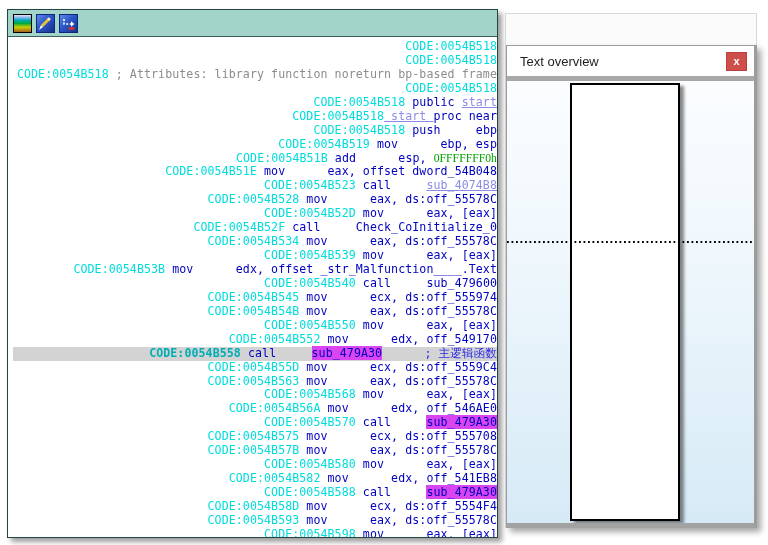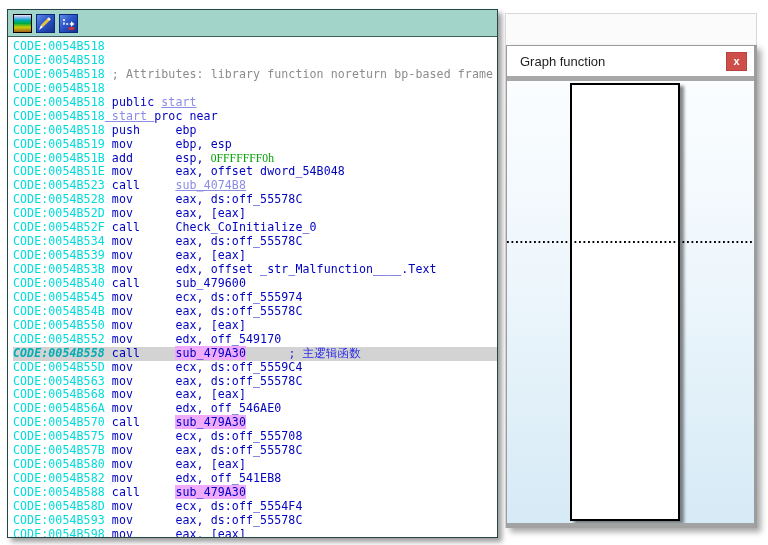--- a/index.html
+++ b/index.html
@@ -5,21 +5,21 @@
   * { margin:0; padding:0; box-sizing:border-box; }
   html,body { width:768px; height:545px; background:#ffffff; overflow:hidden;
               font-family:"Liberation Sans", sans-serif; }
   body { position:relative; }
 
   
   .disasm-window {
     position:absolute; left:7px; top:9px; width:491px; height:529px;
     border:1px solid #254545; background:#ffffff;
     box-shadow:4px 4px 5px rgba(0,0,0,0.38);
-    display:flex; flex-direction:column;
+    display:flex; flex-direction:column;text-align:right;
   }
   .disasm-toolbar {
     height:27px; background:#A2D4CA; border-bottom:1px solid #3C5F5B;
     display:flex; align-items:center; padding-left:5px; gap:4px; flex:0 0 27px;
   }
   .tb-icon { width:19px; height:19px; display:inline-block; position:relative; }
   .palette-swatch {
     width:19px; height:19px; border:1px solid #000;
     background:
       linear-gradient(to bottom, rgba(255,255,255,0.85), rgba(255,255,255,0) 30%, rgba(0,0,0,0.18)),
@@ -34,27 +34,27 @@
   
   .code-listing {
     flex:1 1 auto; overflow:hidden; background:#fff;
     font-family:"DejaVu Sans Mono","Liberation Mono",monospace;
     font-size:11.6px; letter-spacing:0.08px; line-height:13.95px;
     padding:3px 0 0 5px; white-space:pre; cursor:text;
   }
   .asm-line { height:13.95px; white-space:pre; }
   .asm-line.hl { background:#D3D3D3; }
   .seg-a { color:#00DCDC; }            
-  .asm-line.hl .seg-a { color:#00AEB4; font-weight:bold;font-style:italic; }
+  .asm-line.hl .seg-a { color:#00AEB4; font-weight:bold; }
   .seg-c { color:#0000C0; }            
   .seg-n { color:#8C8CE6;text-decoration:underline; }            
   .seg-g { color:#00A000;font-family:Liberation Serif, serif; }            
   .seg-m { color:#8C8C8C; }            
   .seg-b { color:#2B2BE6; }            
-  .seg-y { color:#0000C0; background:#f0abfc; } 
+  .seg-y { color:#0000C0; background:#d946ef; } 
 
   
   .graph-canvas-bg {
     position:absolute; left:505px; top:13px; width:252px; height:515px;
     background:#FBFBFB; border:1px solid #D8D8D8;
   }
 
   
   .graph-overview {
     position:absolute; left:506px; top:45px; width:251px; height:483px;
@@ -110,21 +110,21 @@
       </svg>
     </span>
   </div>
   <div class="code-listing"><div class="asm-line"><span class="seg-a">CODE:0054B518</span></div><div class="asm-line"><span class="seg-a">CODE:0054B518</span></div><div class="asm-line"><span class="seg-a">CODE:0054B518</span><span class="seg-m"> ; Attributes: library function noreturn bp-based frame</span></div><div class="asm-line"><span class="seg-a">CODE:0054B518</span></div><div class="asm-line"><span class="seg-a">CODE:0054B518</span><span class="seg-c"> public </span><span class="seg-n">start</span></div><div class="asm-line"><span class="seg-a">CODE:0054B518</span><span class="seg-n"> start </span><span class="seg-c">proc near</span></div><div class="asm-line"><span class="seg-a">CODE:0054B518</span><span class="seg-c"> push     ebp</span></div><div class="asm-line"><span class="seg-a">CODE:0054B519</span><span class="seg-c"> mov      ebp, esp</span></div><div class="asm-line"><span class="seg-a">CODE:0054B51B</span><span class="seg-c"> add      esp, </span><span class="seg-g">0FFFFFFF0h</span></div><div class="asm-line"><span class="seg-a">CODE:0054B51E</span><span class="seg-c"> mov      eax, offset dword_54B048</span></div><div class="asm-line"><span class="seg-a">CODE:0054B523</span><span class="seg-c"> call     </span><span class="seg-n">sub_4074B8</span></div><div class="asm-line"><span class="seg-a">CODE:0054B528</span><span class="seg-c"> mov      eax, ds:off_55578C</span></div><div class="asm-line"><span class="seg-a">CODE:0054B52D</span><span class="seg-c"> mov      eax, [eax]</span></div><div class="asm-line"><span class="seg-a">CODE:0054B52F</span><span class="seg-c"> call     Check_CoInitialize_0</span></div><div class="asm-line"><span class="seg-a">CODE:0054B534</span><span class="seg-c"> mov      eax, ds:off_55578C</span></div><div class="asm-line"><span class="seg-a">CODE:0054B539</span><span class="seg-c"> mov      eax, [eax]</span></div><div class="asm-line"><span class="seg-a">CODE:0054B53B</span><span class="seg-c"> mov      edx, offset _str_Malfunction____.Text</span></div><div class="asm-line"><span class="seg-a">CODE:0054B540</span><span class="seg-c"> call     sub_479600</span></div><div class="asm-line"><span class="seg-a">CODE:0054B545</span><span class="seg-c"> mov      ecx, ds:off_555974</span></div><div class="asm-line"><span class="seg-a">CODE:0054B54B</span><span class="seg-c"> mov      eax, ds:off_55578C</span></div><div class="asm-line"><span class="seg-a">CODE:0054B550</span><span class="seg-c"> mov      eax, [eax]</span></div><div class="asm-line"><span class="seg-a">CODE:0054B552</span><span class="seg-c"> mov      edx, off_549170</span></div><div class="asm-line hl"><span class="seg-a">CODE:0054B558</span><span class="seg-c"> call     </span><span class="seg-y">sub_479A30</span><span class="seg-c">      </span><span class="seg-b">; 主逻辑函数</span></div><div class="asm-line"><span class="seg-a">CODE:0054B55D</span><span class="seg-c"> mov      ecx, ds:off_5559C4</span></div><div class="asm-line"><span class="seg-a">CODE:0054B563</span><span class="seg-c"> mov      eax, ds:off_55578C</span></div><div class="asm-line"><span class="seg-a">CODE:0054B568</span><span class="seg-c"> mov      eax, [eax]</span></div><div class="asm-line"><span class="seg-a">CODE:0054B56A</span><span class="seg-c"> mov      edx, off_546AE0</span></div><div class="asm-line"><span class="seg-a">CODE:0054B570</span><span class="seg-c"> call     </span><span class="seg-y">sub_479A30</span></div><div class="asm-line"><span class="seg-a">CODE:0054B575</span><span class="seg-c"> mov      ecx, ds:off_555708</span></div><div class="asm-line"><span class="seg-a">CODE:0054B57B</span><span class="seg-c"> mov      eax, ds:off_55578C</span></div><div class="asm-line"><span class="seg-a">CODE:0054B580</span><span class="seg-c"> mov      eax, [eax]</span></div><div class="asm-line"><span class="seg-a">CODE:0054B582</span><span class="seg-c"> mov      edx, off_541EB8</span></div><div class="asm-line"><span class="seg-a">CODE:0054B588</span><span class="seg-c"> call     </span><span class="seg-y">sub_479A30</span></div><div class="asm-line"><span class="seg-a">CODE:0054B58D</span><span class="seg-c"> mov      ecx, ds:off_5554F4</span></div><div class="asm-line"><span class="seg-a">CODE:0054B593</span><span class="seg-c"> mov      eax, ds:off_55578C</span></div><div class="asm-line"><span class="seg-a">CODE:0054B598</span><span class="seg-c"> mov      eax, [eax]</span></div></div>
 </div>
 
 <div class="graph-canvas-bg"></div>
 
 <div class="graph-overview">
   <div class="go-titlebar">
-    <span class="go-title">Graph function</span>
+    <span class="go-title">Text overview</span>
     <span class="go-close">x</span>
   </div>
   <div class="go-sep"></div>
   <div class="go-canvas">
     <div class="go-node"></div>
     <div class="go-dotted"></div>
   </div>
 </div>
 
 </body></html>

